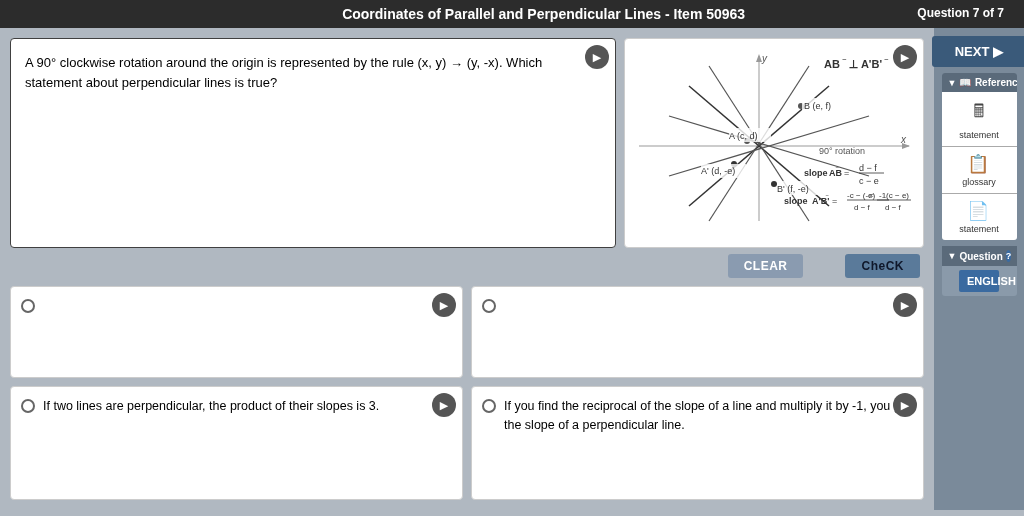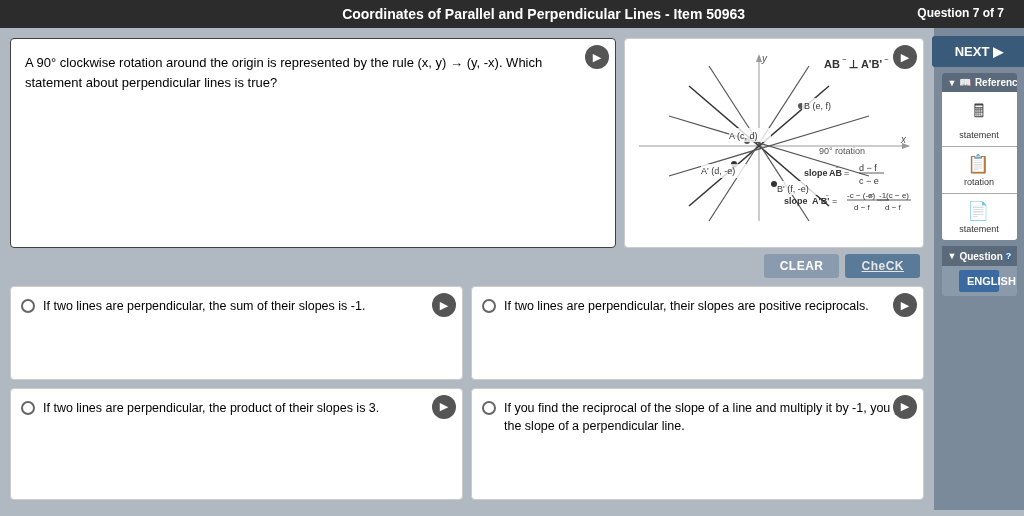--- a/index.html
+++ b/index.html
@@ -86,29 +86,29 @@
       margin-top: -2px;
     }
     .action-btn {
       padding: 5px 16px;
       border: none;
       border-radius: 3px;
       font-size: 12px;
       font-weight: bold;
       cursor: pointer;
       letter-spacing: 0.5px;
+      margin-left: 36px;
     }
     .clear-btn {
       background: #8a9bb0;
       color: white;
     }
     .check-btn {
       background: #5a7a9a;
-      color: #e5e5e5;
-      text-decoration: underline;
+      color: #0f172a;
     }
     #answers-grid {
       display: grid;
       grid-template-columns: 1fr 1fr;
       gap: 8px;
       flex: 1;
     }
     .answer-card {
       background: white;
       border: 1px solid #ccc;
@@ -318,27 +318,25 @@
 
     <div id="action-buttons">
       <button class="action-btn clear-btn">CLEAR</button>
       <button class="action-btn check-btn">CheCK</button>
     </div>
 
     <div id="answers-grid">
 
       <div class="answer-card">
         <div class="radio-circle"></div>
-        <span class="answer-text">If two lines are perpendicular, the sum of their slopes is -1.</span>
         <div class="audio-btn">▶</div>
       </div>
 
       <div class="answer-card">
         <div class="radio-circle"></div>
-        <span class="answer-text">If two lines are perpendicular, their slopes are positive reciprocals.</span>
         <div class="audio-btn">▶</div>
       </div>
 
       <div class="answer-card">
         <div class="radio-circle"></div>
         <span class="answer-text">If two lines are perpendicular, the product of their slopes is 3.</span>
         <div class="audio-btn">▶</div>
       </div>
 
       <div class="answer-card">
@@ -363,21 +361,21 @@
         <span style="font-size:10px;">Reference</span>
       </div>
 
       <div class="sidebar-tool">
         <span class="tool-icon">🖩</span>
         <span class="tool-label">statement</span>
       </div>
 
       <div class="sidebar-tool">
         <span class="tool-icon">📋</span>
-        <span class="tool-label">rotation</span>
+        <span class="tool-label">glossary</span>
       </div>
 
       <div class="sidebar-tool">
         <span class="tool-icon">📄</span>
         <span class="tool-label">statement</span>
       </div>
     </div>
 
     <div class="language-section">
       <div class="sidebar-section-header">

